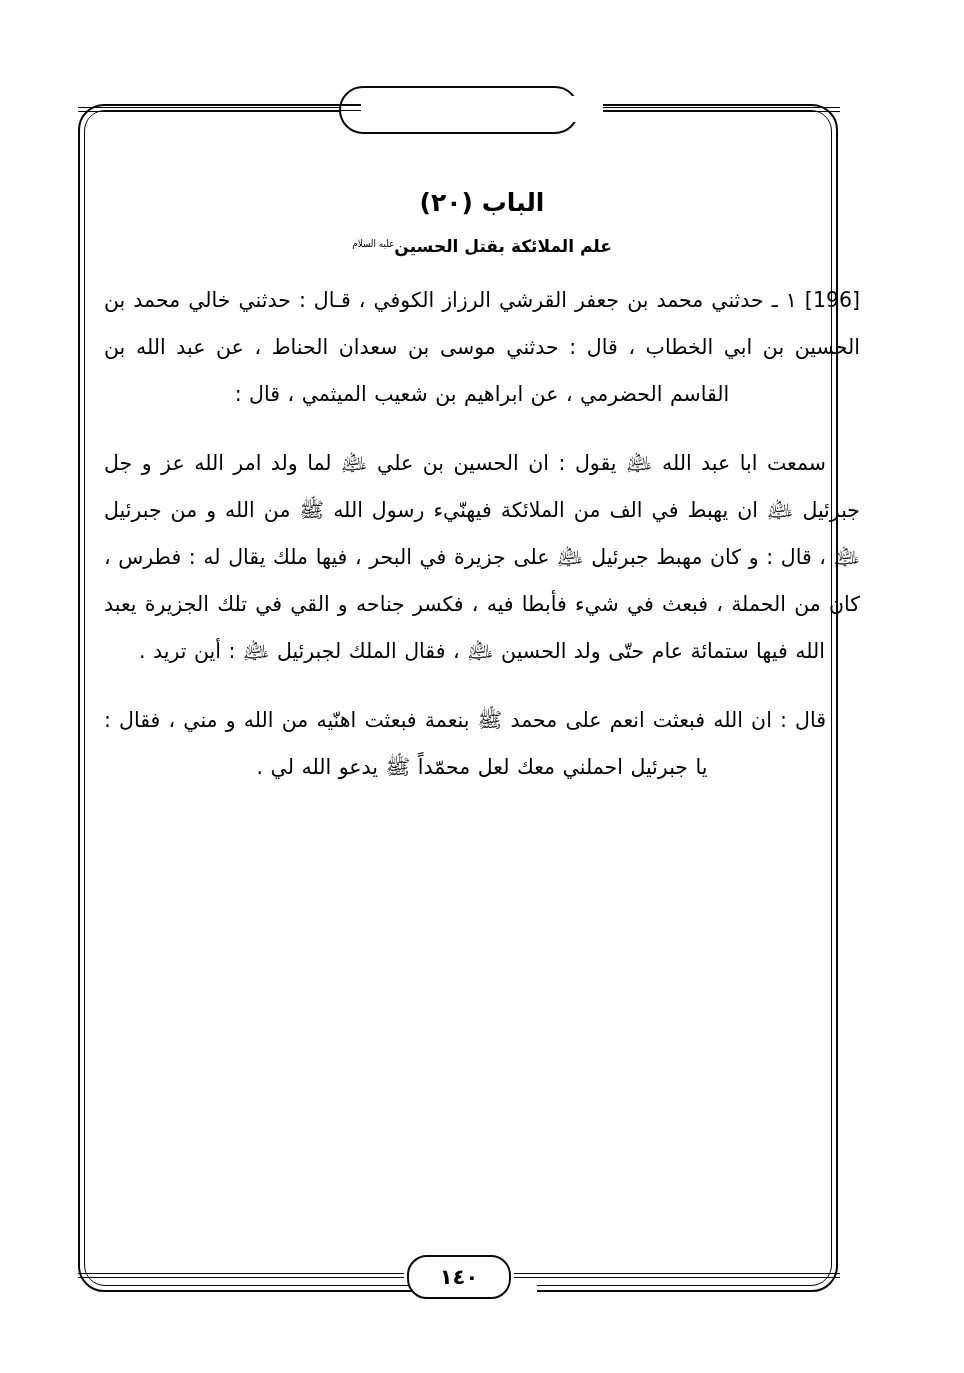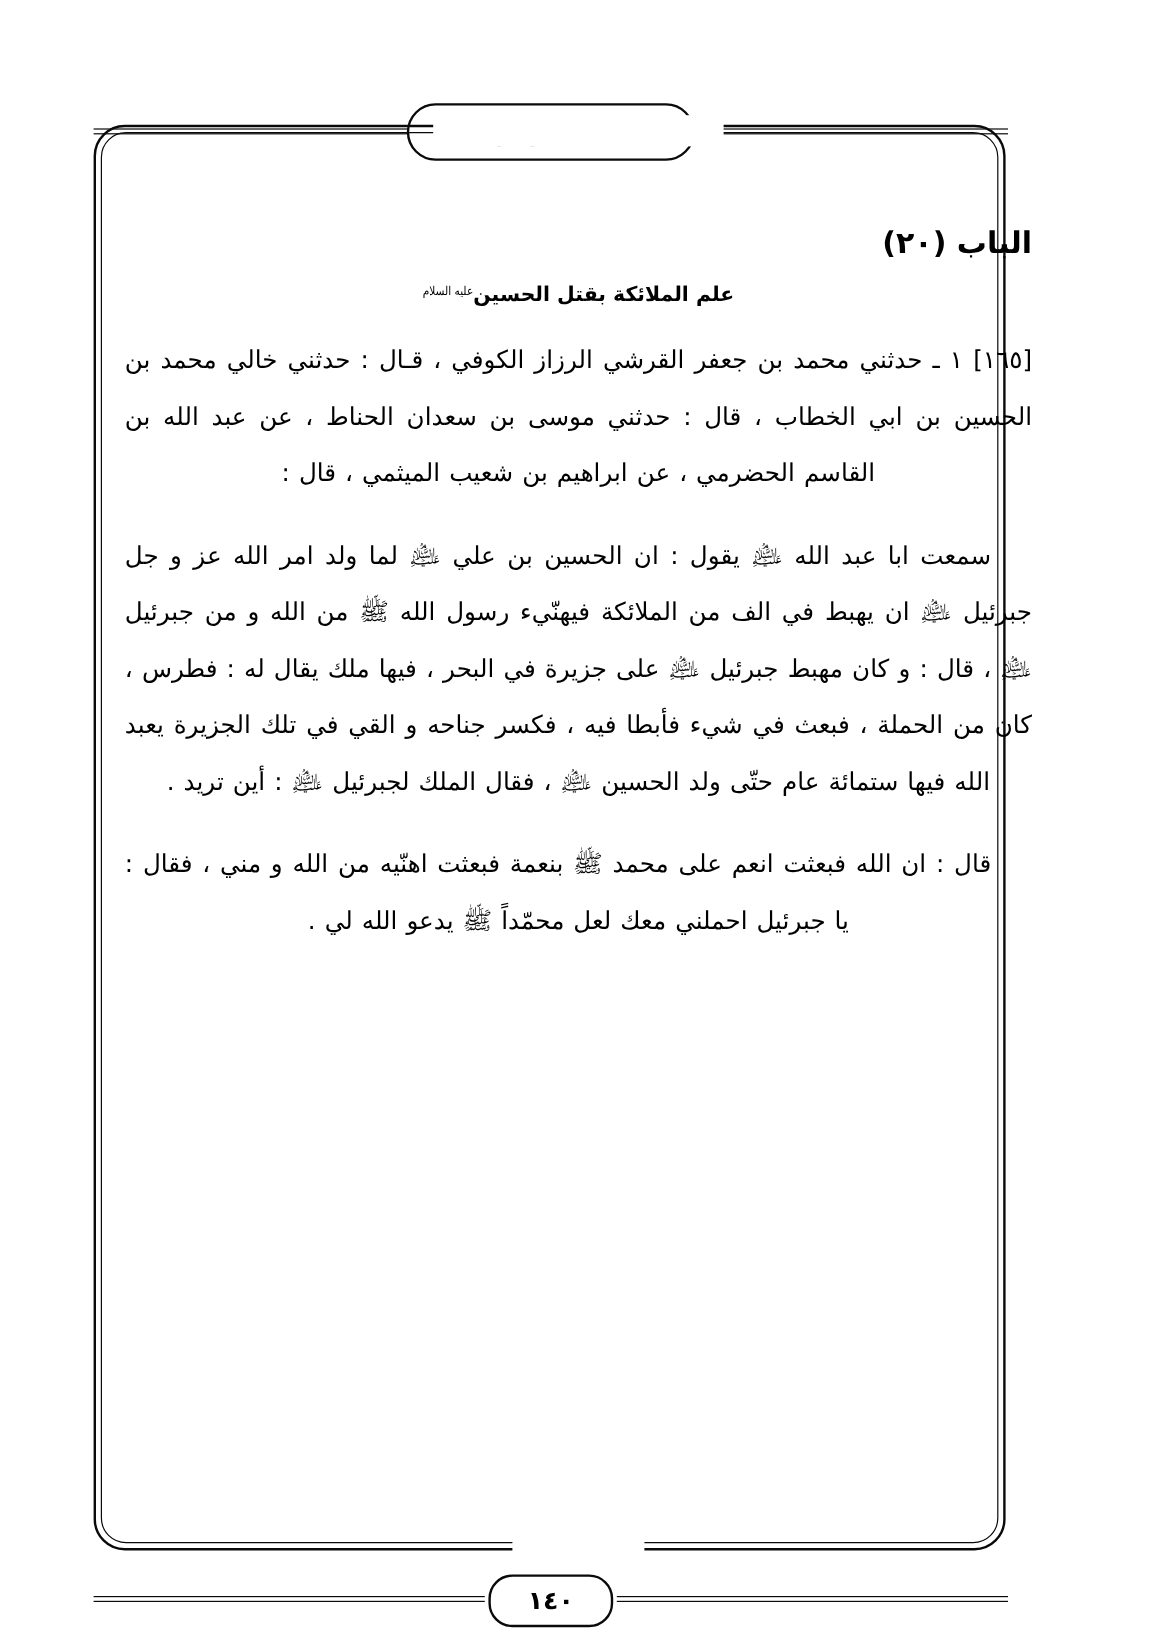--- a/index.html
+++ b/index.html
@@ -112,21 +112,21 @@
     right: 104px;
     left: 104px;
     top: 188px;
     width: auto;
     color: #000;
     direction: rtl;
     text-align: justify;
   }
 
   .chapter-number {
-    text-align: right;
+    text-align: center;
     font-size: 25px;
     font-weight: 700;
     margin: 0 0 18px 0;
     line-height: 1.2;
     white-space: nowrap;
   }
   .chapter-heading {
     text-align: center;
     font-size: 17px;
     font-weight: 700;
@@ -153,21 +153,21 @@
     word-spacing: 1px;
   }
   .para.indent { text-indent: 34px; }
   .para.gap-above { margin-top: 22px; }
   .para.gap-small { margin-top: 10px; }
 
   
   #footer-band {
     position: absolute;
     left: 78px;
-    top: 1312px;
+    top: 1255px;
     width: 762px;
     height: 42px;
   }
   #footer-rule-right,
   #footer-rule-left {
     position: absolute;
     top: 18px;
     height: 5px;
     border-top: 1.5px solid #0a0a0a;
     border-bottom: 1.5px solid #0a0a0a;
@@ -217,21 +217,21 @@
   <div id="frame-footer-mask"></div>
 
   <div id="content">
 
     <div class="chapter-number">الباب (٢٠)</div>
 
     <div class="chapter-heading">
       <span>علم الملائكة بقتل الحسين</span><span class="hon">عليه السلام</span>
     </div>
 
-    <p class="para">[١٦٥] ١ ـ حدثني محمد بن جعفر القرشي الرزاز الكوفي ، قـال : حدثني خالي محمد بن الحسين بن ابي الخطاب ، قال : حدثني موسى بن سعدان الحناط ، عن عبد الله بن القاسم الحضرمي ، عن ابراهيم بن شعيب الميثمي ، قال :</p>
+    <p class="para">[196] ١ ـ حدثني محمد بن جعفر القرشي الرزاز الكوفي ، قـال : حدثني خالي محمد بن الحسين بن ابي الخطاب ، قال : حدثني موسى بن سعدان الحناط ، عن عبد الله بن القاسم الحضرمي ، عن ابراهيم بن شعيب الميثمي ، قال :</p>
 
     <p class="para indent gap-above">سمعت ابا عبد الله ﵇ يقول : ان الحسين بن علي ﵇ لما ولد امر الله عز و جل جبرئيل ﵇ ان يهبط في الف من الملائكة فيهنّيء رسول الله ﷺ من الله و من جبرئيل ﵇ ، قال : و كان مهبط جبرئيل ﵇ على جزيرة في البحر ، فيها ملك يقال له : فطرس ، كان من الحملة ، فبعث في شيء فأبطا فيه ، فكسر جناحه و القي في تلك الجزيرة يعبد الله فيها ستمائة عام حتّى ولد الحسين ﵇ ، فقال الملك لجبرئيل ﵇ : أين تريد .</p>
 
     <p class="para indent gap-above">قال : ان الله فبعثت انعم على محمد ﷺ بنعمة فبعثت اهنّيه من الله و مني ، فقال : يا جبرئيل احملني معك لعل محمّداً ﷺ يدعو الله لي .</p>
 
 
   </div>
 
   <div id="footer-band">
     <div id="footer-rule-right"></div>

